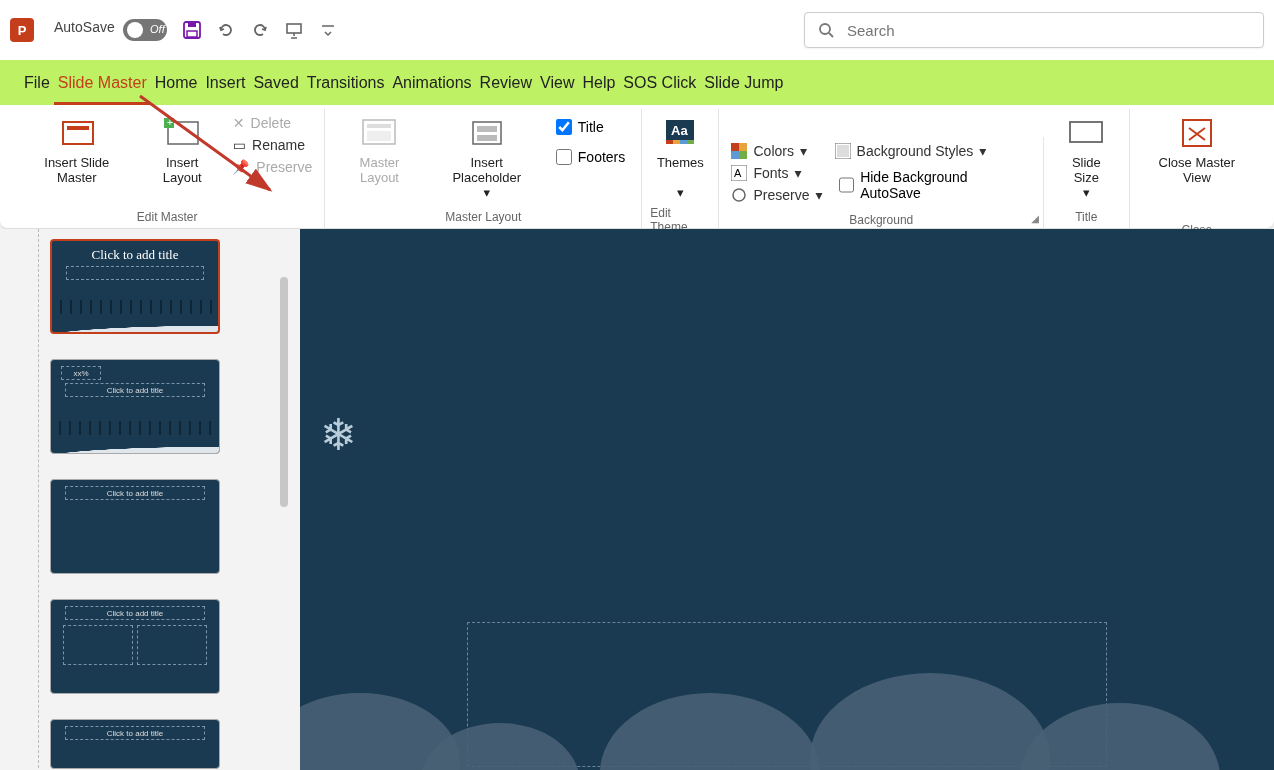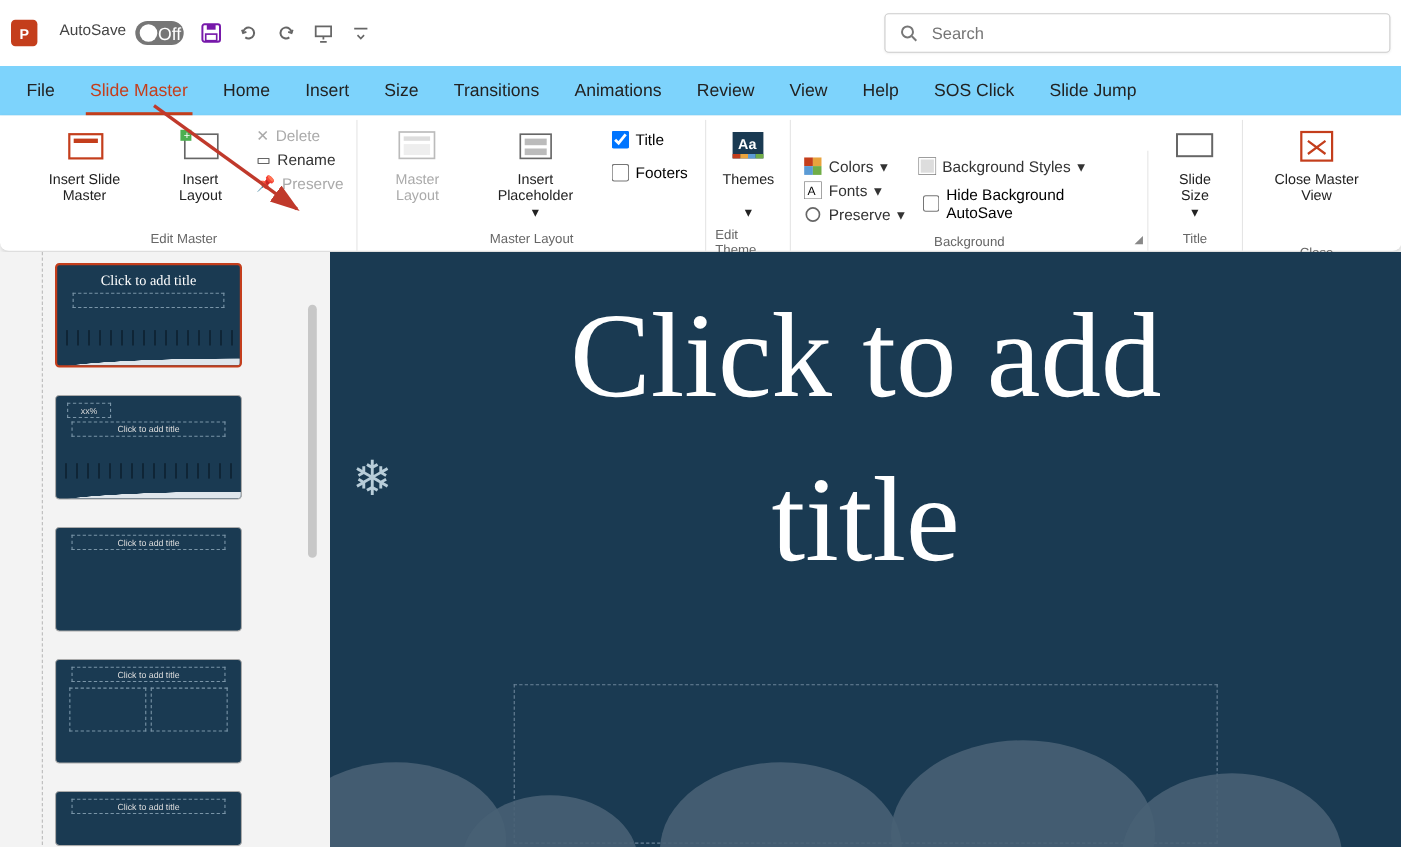--- a/index.html
+++ b/index.html
@@ -4,31 +4,31 @@
 <style>
 * { margin: 0; padding: 0; box-sizing: border-box; font-family: "Segoe UI", Arial, sans-serif; }
 body { width: 1274px; height: 770px; background: #f3f3f3; overflow: hidden; position: relative; }
 
 
 .title-bar { height: 60px; display: flex; align-items: center; padding: 0 10px; background: #fff; }
 .app-icon { width: 24px; height: 24px; background: #c43e1c; border-radius: 4px; color: #fff; font-size: 13px; font-weight: bold; display: flex; align-items: center; justify-content: center; margin-right: 20px; }
 .autosave { display: flex; align-items: flex-start; gap: 8px; font-size: 14px; color: #444; margin-right: 15px; }
 .toggle { width: 44px; height: 22px; background: #767676; border-radius: 11px; position: relative; display: inline-block; }
 .toggle::after { content: ""; width: 16px; height: 16px; background: #fff; border-radius: 50%; position: absolute; left: 4px; top: 3px; }
-.toggle-label { font-size: 16px; color: #fff; position: absolute; right: 2px; top: 4px; }
+.toggle-label { font-size: 11px; color: #fff; position: absolute; right: 2px; top: 4px; font-style: italic; }
 .qat { display: flex; align-items: center; gap: 14px; margin-right: 40px; }
 .qat-icon { width: 20px; height: 20px; display: flex; align-items: center; justify-content: center; color: #555; font-size: 16px; }
 .save-icon { color: #7719aa; }
 .doc-title { font-size: 15px; color: #333; display: flex; align-items: center; gap: 6px; }
 .doc-title .saved { color: #333; }
 .search-box { margin-left: auto; width: 460px; height: 36px; background: #fff; border: 1px solid #ccc; border-radius: 4px; display: flex; align-items: center; padding: 0 12px; gap: 12px; box-shadow: 0 1px 2px rgba(0,0,0,0.05); }
 .search-box input { border: none; outline: none; flex: 1; font-size: 15px; color: #666; background: transparent; }
 
 
-.tabs { display: flex; gap: 24px; padding: 8px 20px 0 20px; background: #7dd3fc; font-size: 16px; }
+.tabs { display: flex; padding: 8px 20px 0 20px; background: #bef264; font-size: 16px; }
 .tab { padding: 6px 4px 10px 4px; color: #222; cursor: pointer; }
 .tab.active { color: #c43e1c; border-bottom: 3px solid #c43e1c; font-weight: 400; }
 
 
 .ribbon { display: flex; background: #fff; border-bottom: 1px solid #ddd; height: 124px; padding: 4px 10px 0 10px; border-radius: 0 0 8px 8px; box-shadow: 0 1px 3px rgba(0,0,0,0.08); position: relative; }
 .ribbon-group { display: flex; flex-direction: column; align-items: center; border-right: 1px solid #e5e5e5; padding: 0 8px; }
 .ribbon-group:last-child { border-right: none; gap: 32px; }
 .group-content { display: flex; align-items: flex-start; flex: 1; gap: 4px; }
 .group-label { font-size: 12px; color: #666; padding: 2px 0 4px 0; }
 .rbtn { display: flex; flex-direction: column; align-items: center; justify-content: flex-start; padding: 4px 6px; font-size: 13px; color: #222; cursor: pointer; text-align: center; min-width: 60px; }
@@ -118,21 +118,21 @@
       </svg>
     <input placeholder="Search" style="">
   </div>
 </div>
 
 <div class="tabs">
   <div class="tab">File</div>
   <div class="tab active">Slide Master</div>
   <div class="tab">Home</div>
   <div class="tab">Insert</div>
-  <div class="tab">Size</div>
+  <div class="tab">Saved</div>
   <div class="tab">Transitions</div>
   <div class="tab">Animations</div>
   <div class="tab">Review</div>
   <div class="tab">View</div>
   <div class="tab">Help</div>
   <div class="tab">SOS Click</div>
   <div class="tab">Slide Jump</div>
 </div>
 
 <div class="ribbon">
@@ -357,22 +357,20 @@
         <div class="thumb-box" style="flex:1;margin:2px 0;height:40px;"></div>
       </div>
     </div>
     <div class="thumb" style="height:50px;">
       <div class="thumb-box" style="margin-top:6px;">Click to add title</div>
     </div>
   </div>
 
   <div class="canvas">
     <div class="slide">
-      <div class="slide-title" style="white-space:pre-line;">Click to add
-title</div>
       <div class="placeholder-box title"></div>
 
       <span class="snowflake" style="left:20px;top:180px;">❄</span>
       <div class="clouds">
         <div class="cloud" style="width:200px;height:140px;left:-40px;bottom:-60px;"></div>
         <div class="cloud" style="width:160px;height:120px;left:120px;bottom:-70px;"></div>
         <div class="cloud" style="width:220px;height:160px;left:300px;bottom:-80px;"></div>
         <div class="cloud" style="width:240px;height:170px;left:510px;bottom:-70px;"></div>
         <div class="cloud" style="width:200px;height:150px;left:720px;bottom:-80px;"></div>
       </div>

